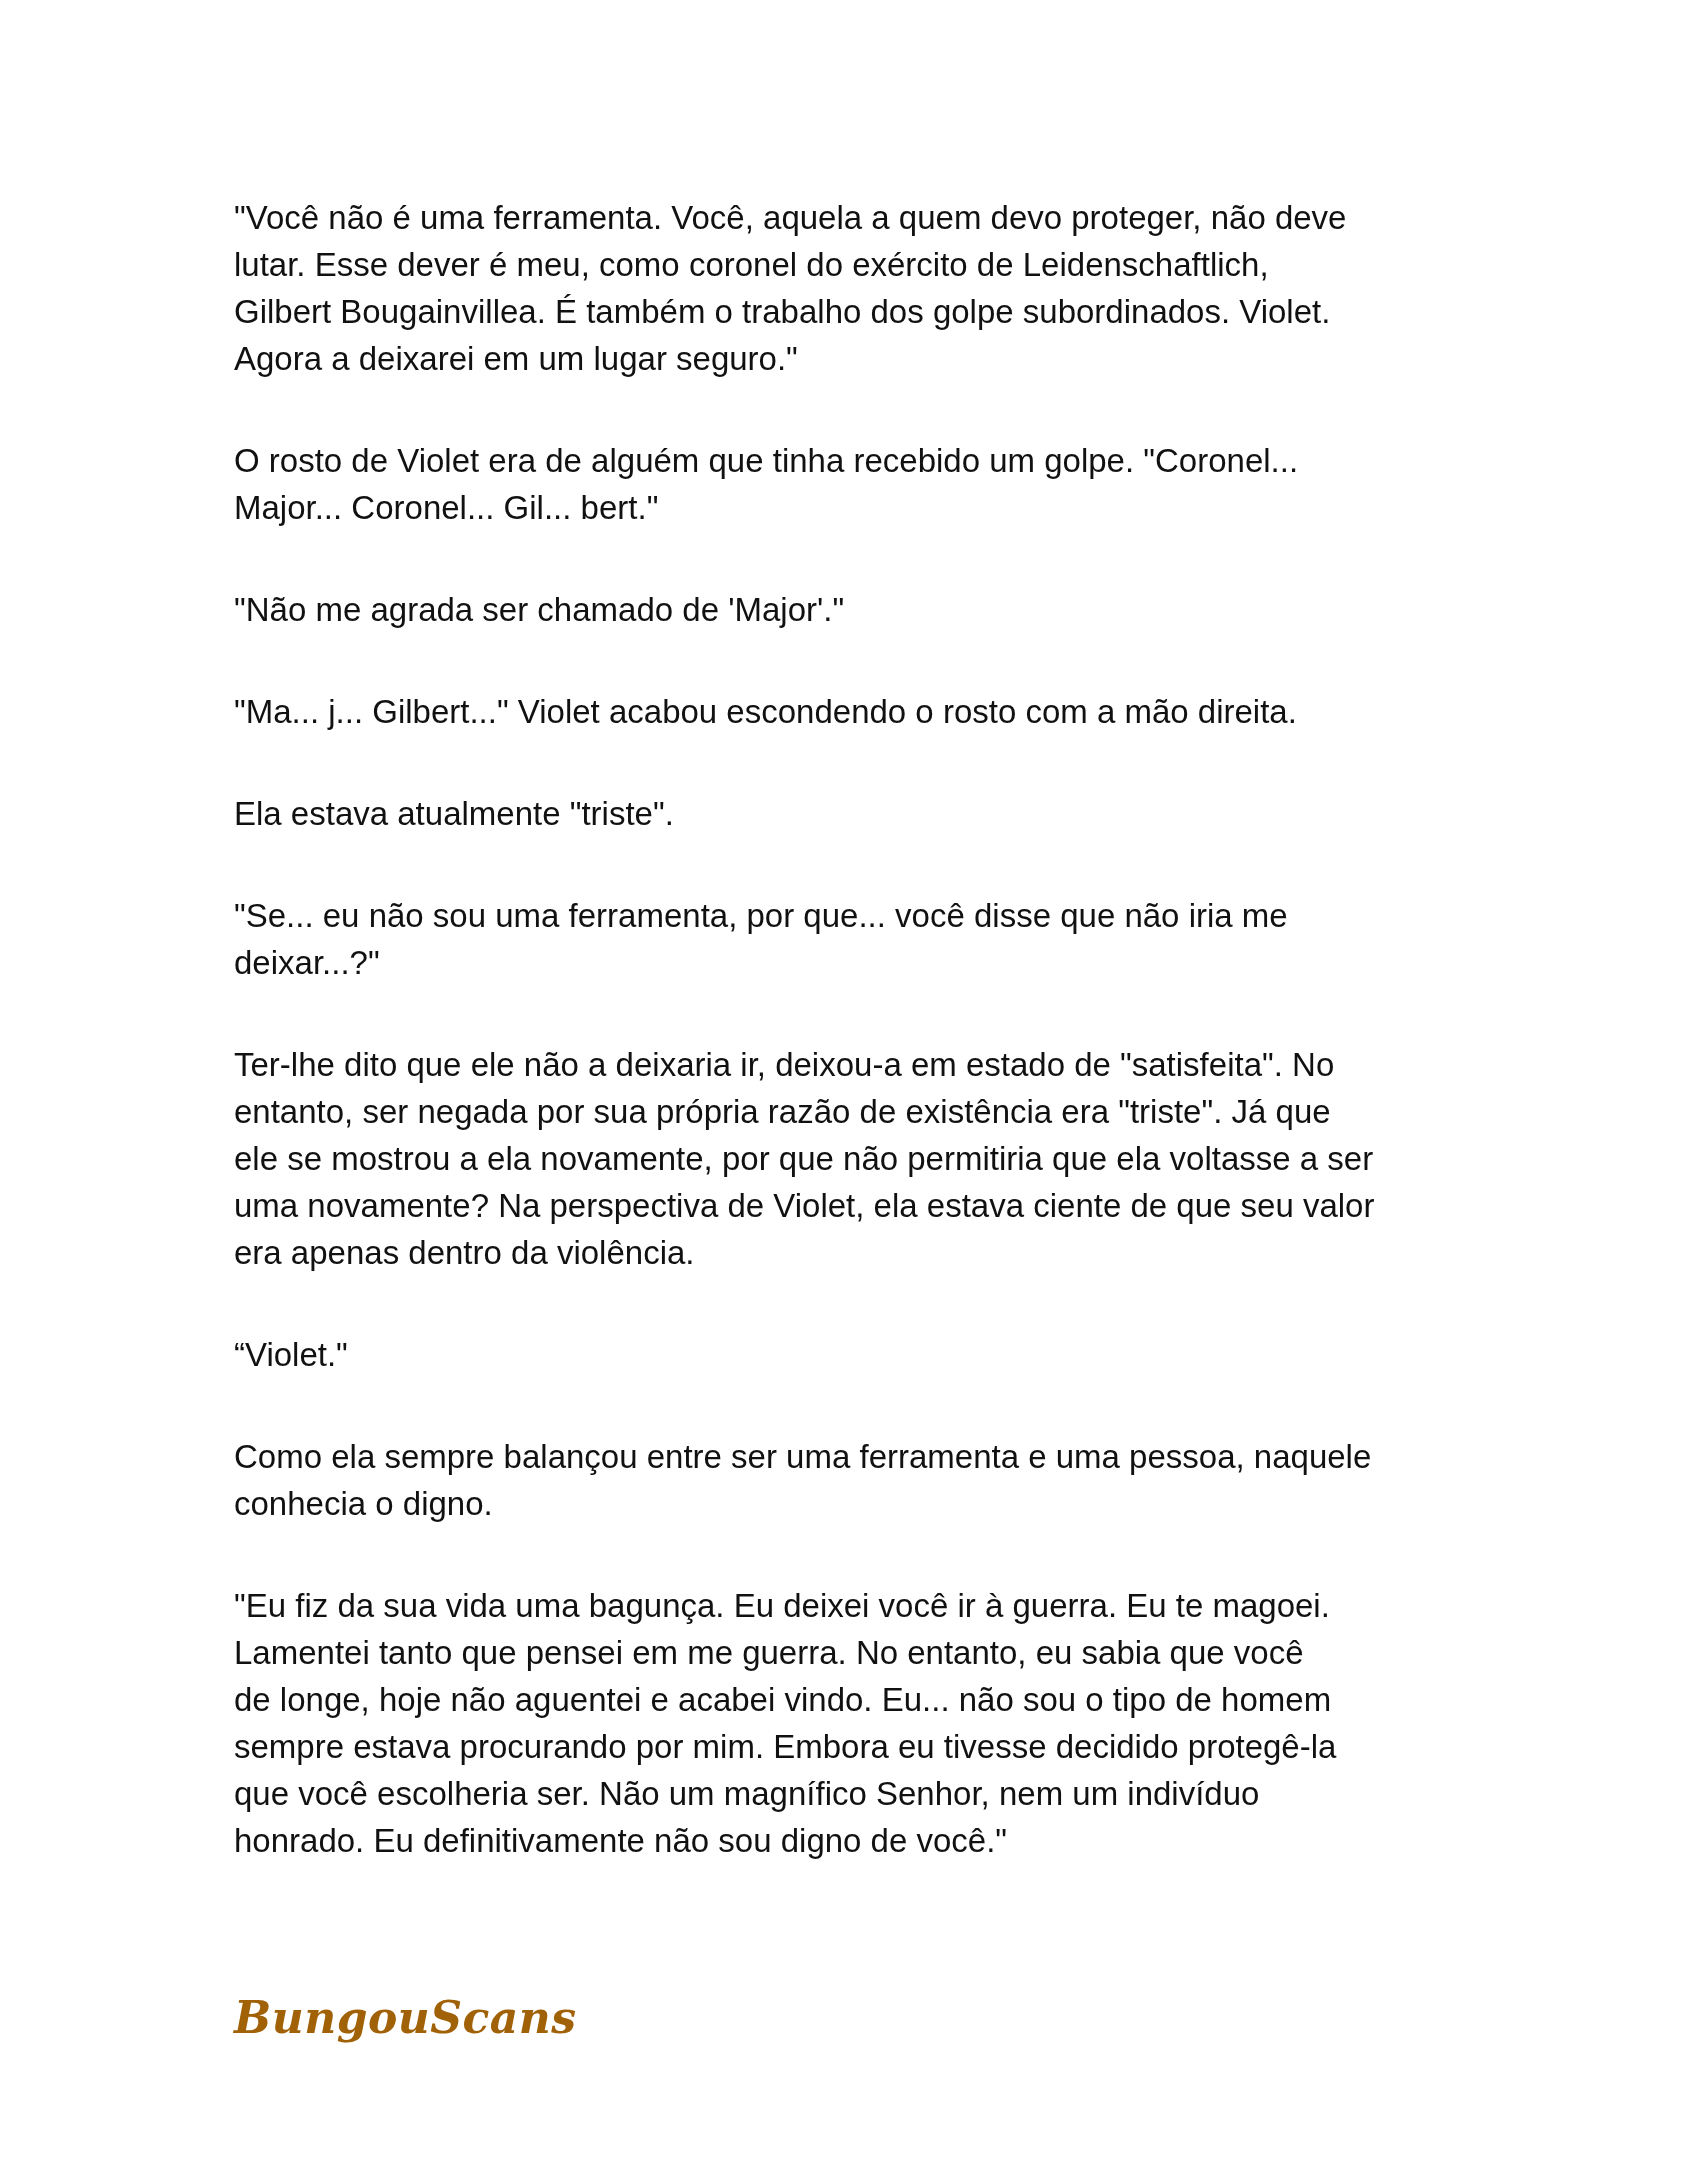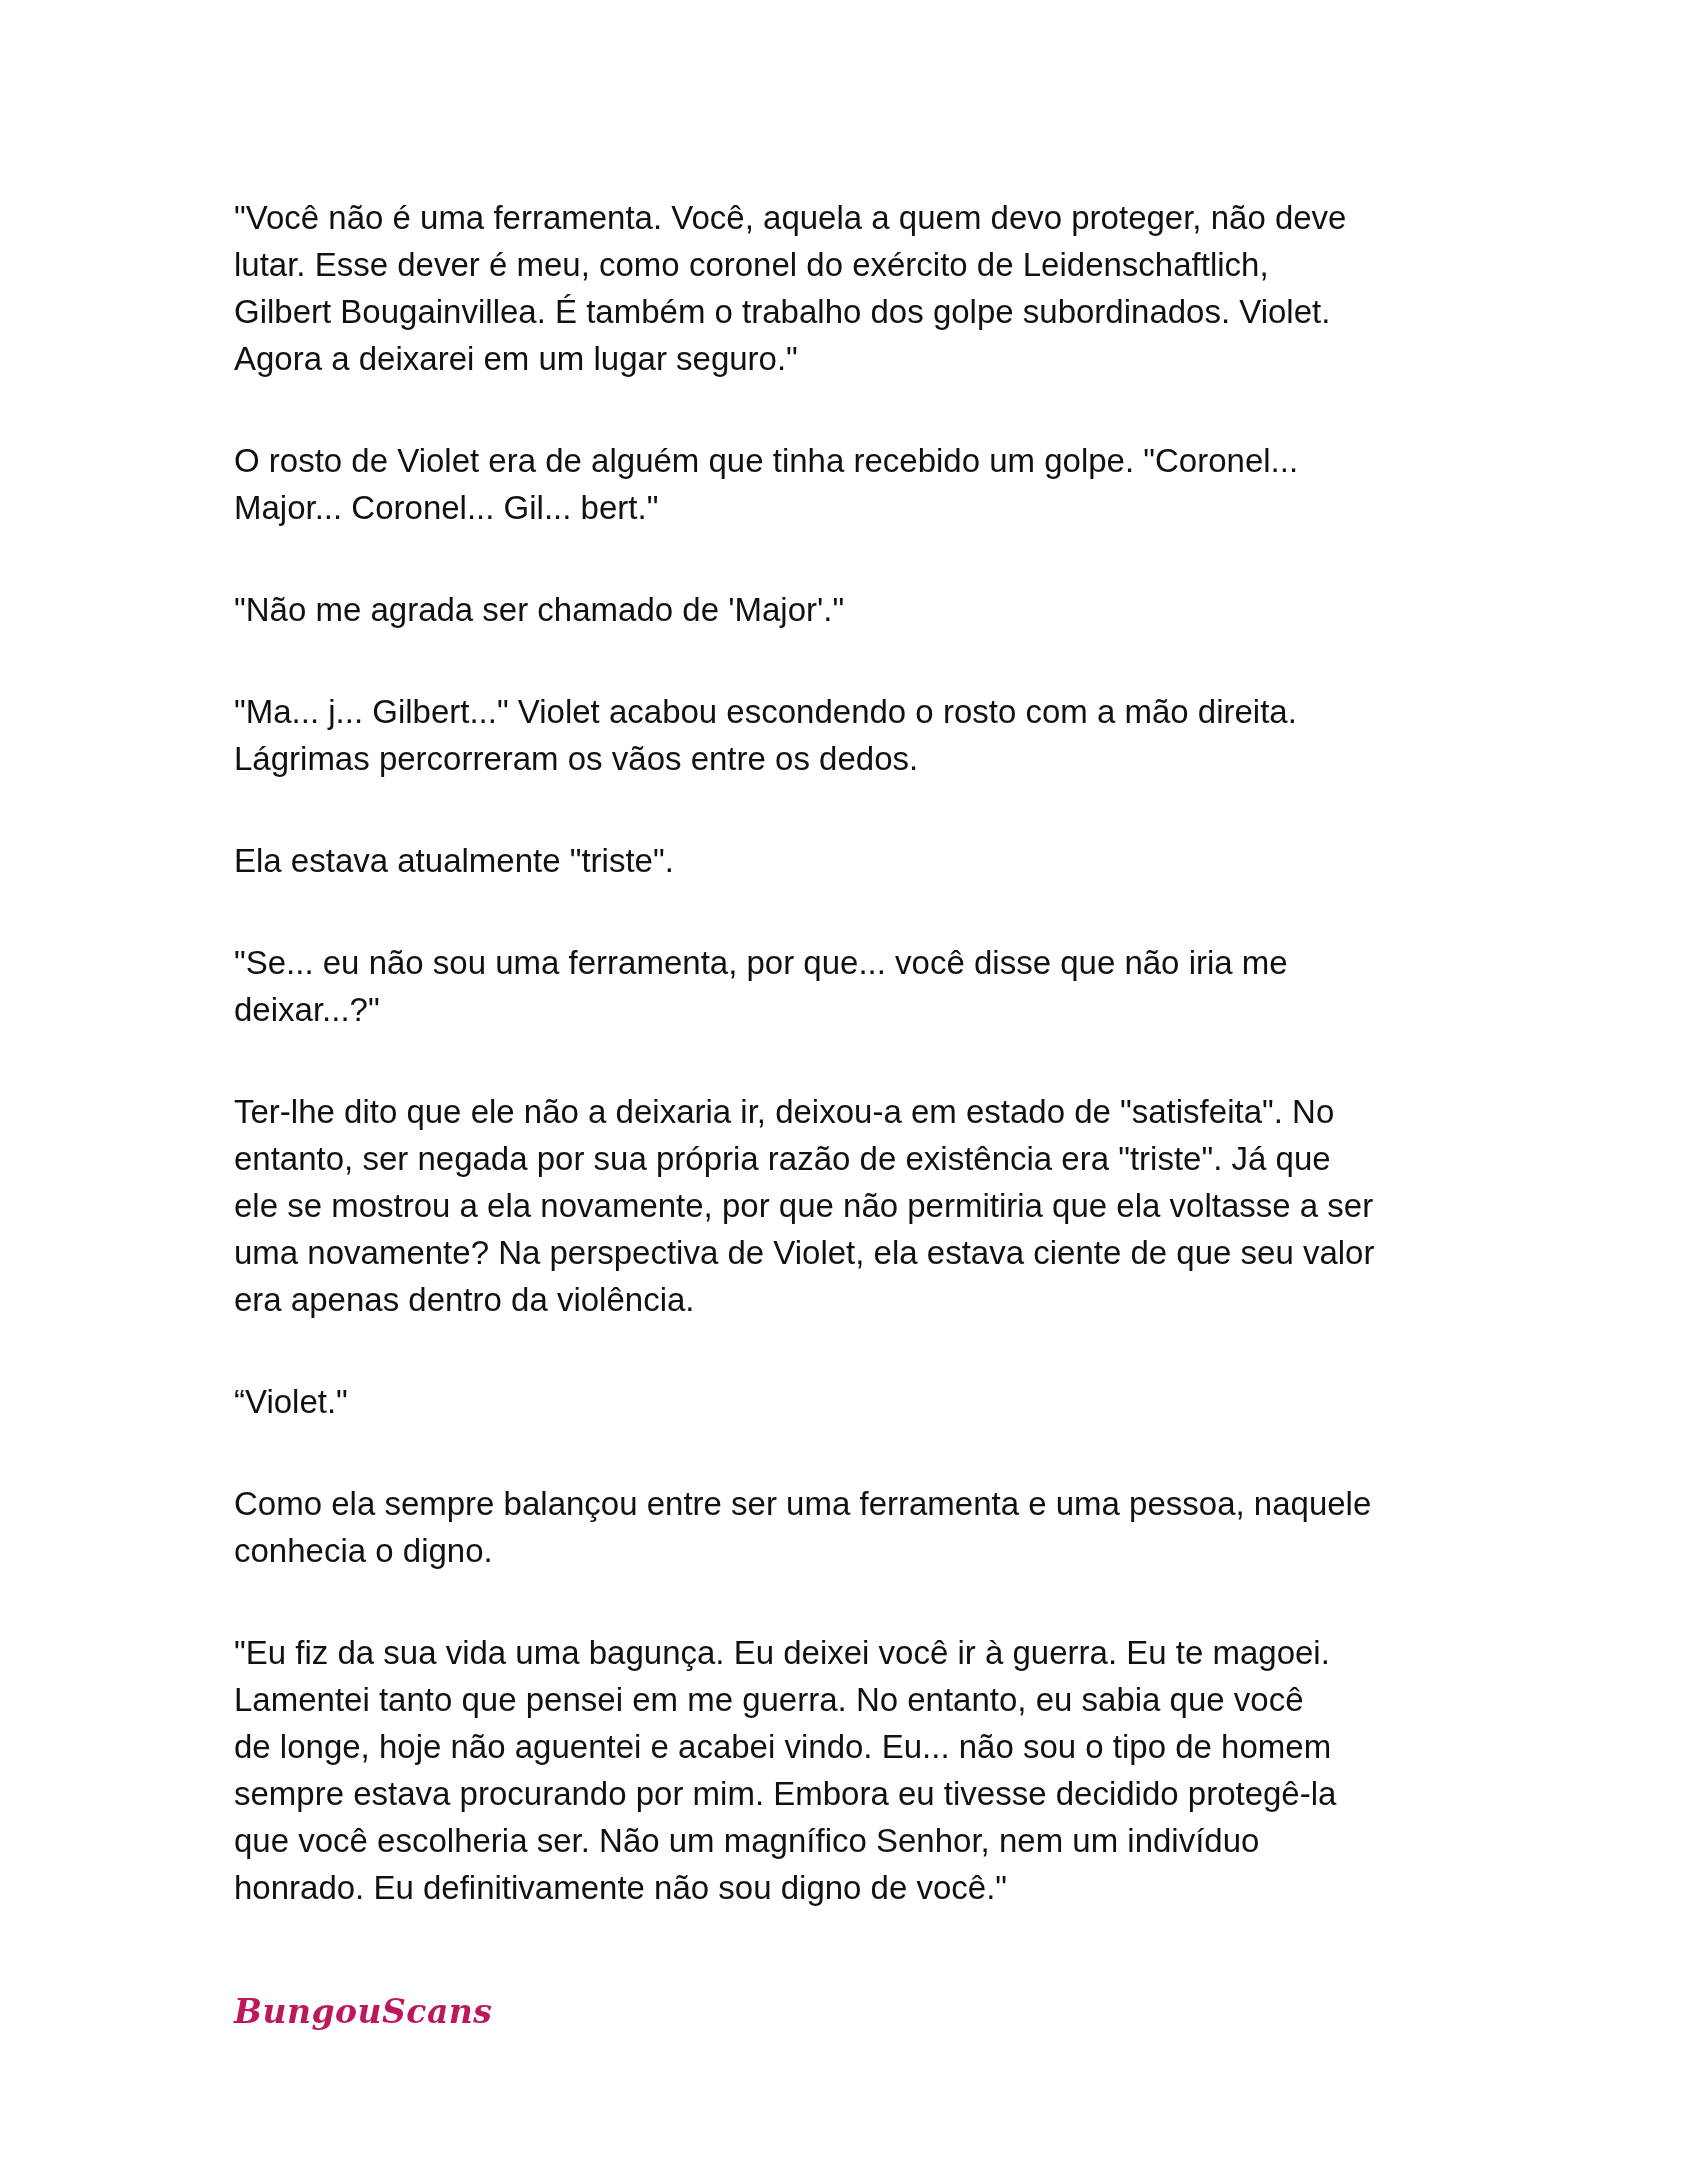--- a/index.html
+++ b/index.html
@@ -3,42 +3,41 @@
 <meta charset="utf-8">
 <style>
   html, body { margin: 0; padding: 0; background: #ffffff; }
   body { width: 1683px; height: 2178px; position: relative; overflow: hidden; }
   .page { position: absolute; left: 234px; top: 194px; width: 1238px;
           font-family: "Liberation Sans", sans-serif; font-size: 33px; line-height: 47px; color: #111111; }
   .para { margin: 0 0 55px 0; }
   .line { display: block; white-space: nowrap; }
   .watermark { position: absolute; left: 234px; top: 1992px;
                font-family: "DejaVu Serif", serif; font-style: italic; font-weight: bold;
-               font-size: 33px; color: #be185d; letter-spacing: 0.5px; }
+               font-size: 44px; color: #a16207; letter-spacing: 0.5px; }
 </style>
 </head>
 <body>
 
 <div class="page" id="doc">
     <p class="para">
       <span class="line">"Você não é uma ferramenta. Você, aquela a quem devo proteger, não deve</span>
       <span class="line">lutar. Esse dever é meu, como coronel do exército de Leidenschaftlich,</span>
       <span class="line">Gilbert Bougainvillea. É também o trabalho dos golpe subordinados. Violet.</span>
       <span class="line">Agora a deixarei em um lugar seguro."</span>
     </p>
     <p class="para">
       <span class="line">O rosto de Violet era de alguém que tinha recebido um golpe. "Coronel...</span>
       <span class="line">Major... Coronel... Gil... bert."</span>
     </p>
     <p class="para">
       <span class="line">"Não me agrada ser chamado de 'Major'."</span>
     </p>
     <p class="para">
       <span class="line">"Ma... j... Gilbert..." Violet acabou escondendo o rosto com a mão direita.</span>
-      <span class="line">Lágrimas percorreram os vãos entre os dedos.</span>
     </p>
     <p class="para">
       <span class="line">Ela estava atualmente "triste".</span>
     </p>
     <p class="para">
       <span class="line">"Se... eu não sou uma ferramenta, por que... você disse que não iria me</span>
       <span class="line">deixar...?"</span>
     </p>
     <p class="para">
       <span class="line">Ter-lhe dito que ele não a deixaria ir, deixou-a em estado de "satisfeita". No</span>

